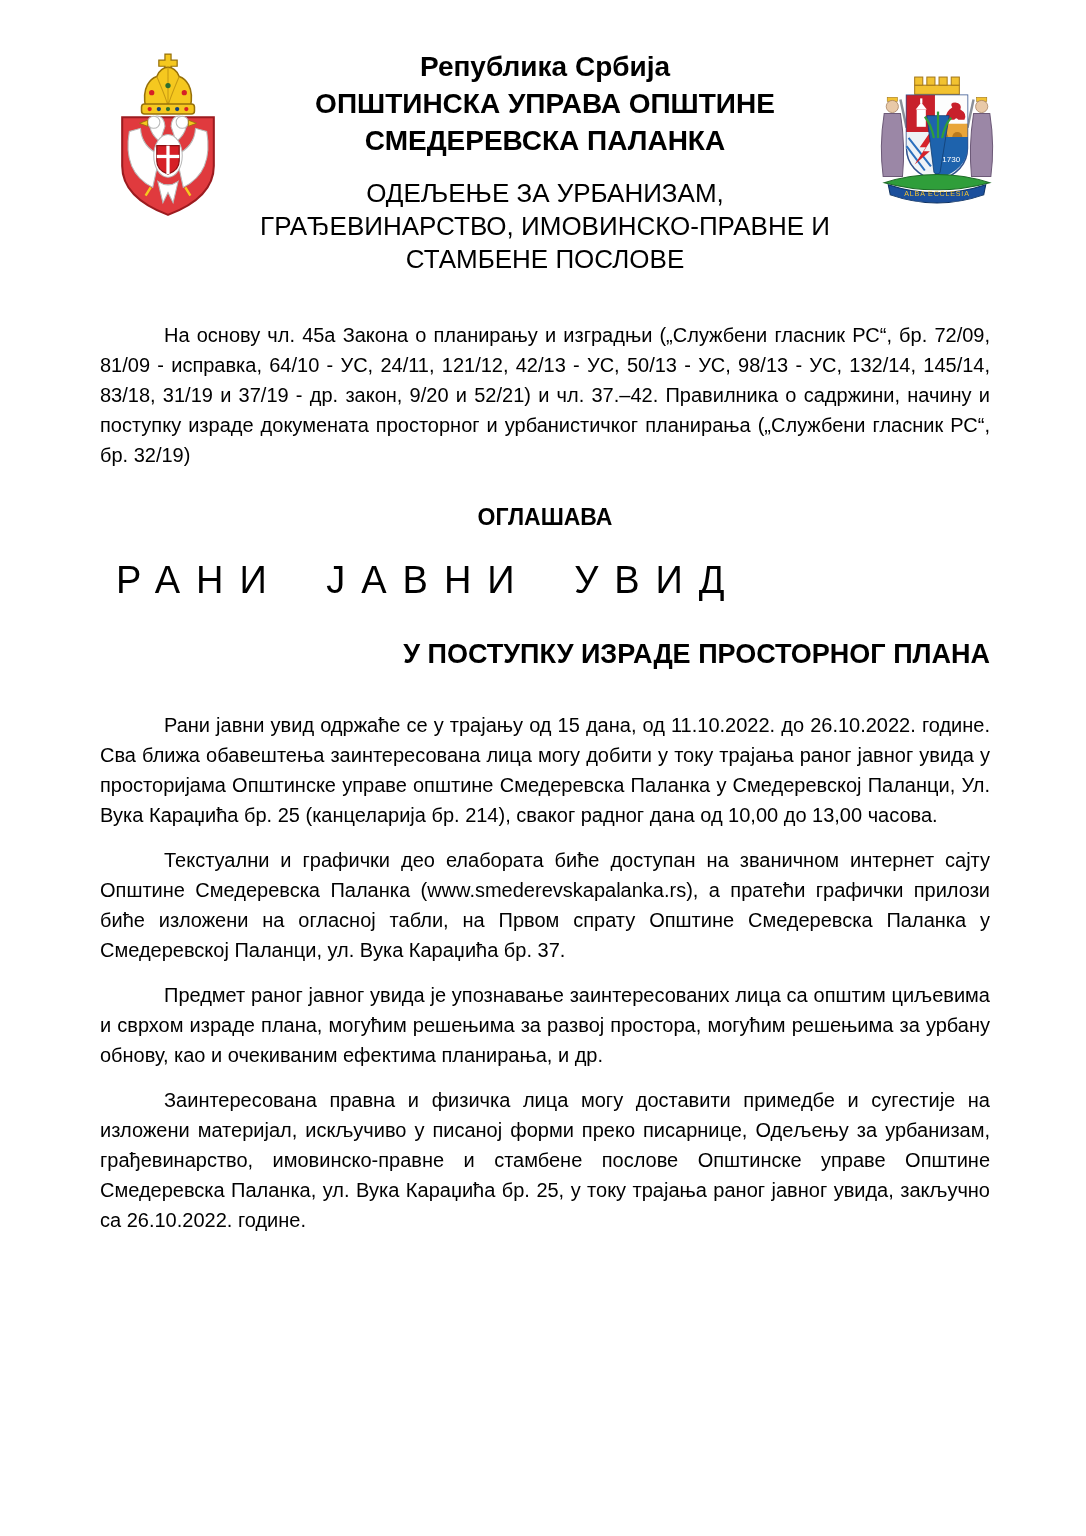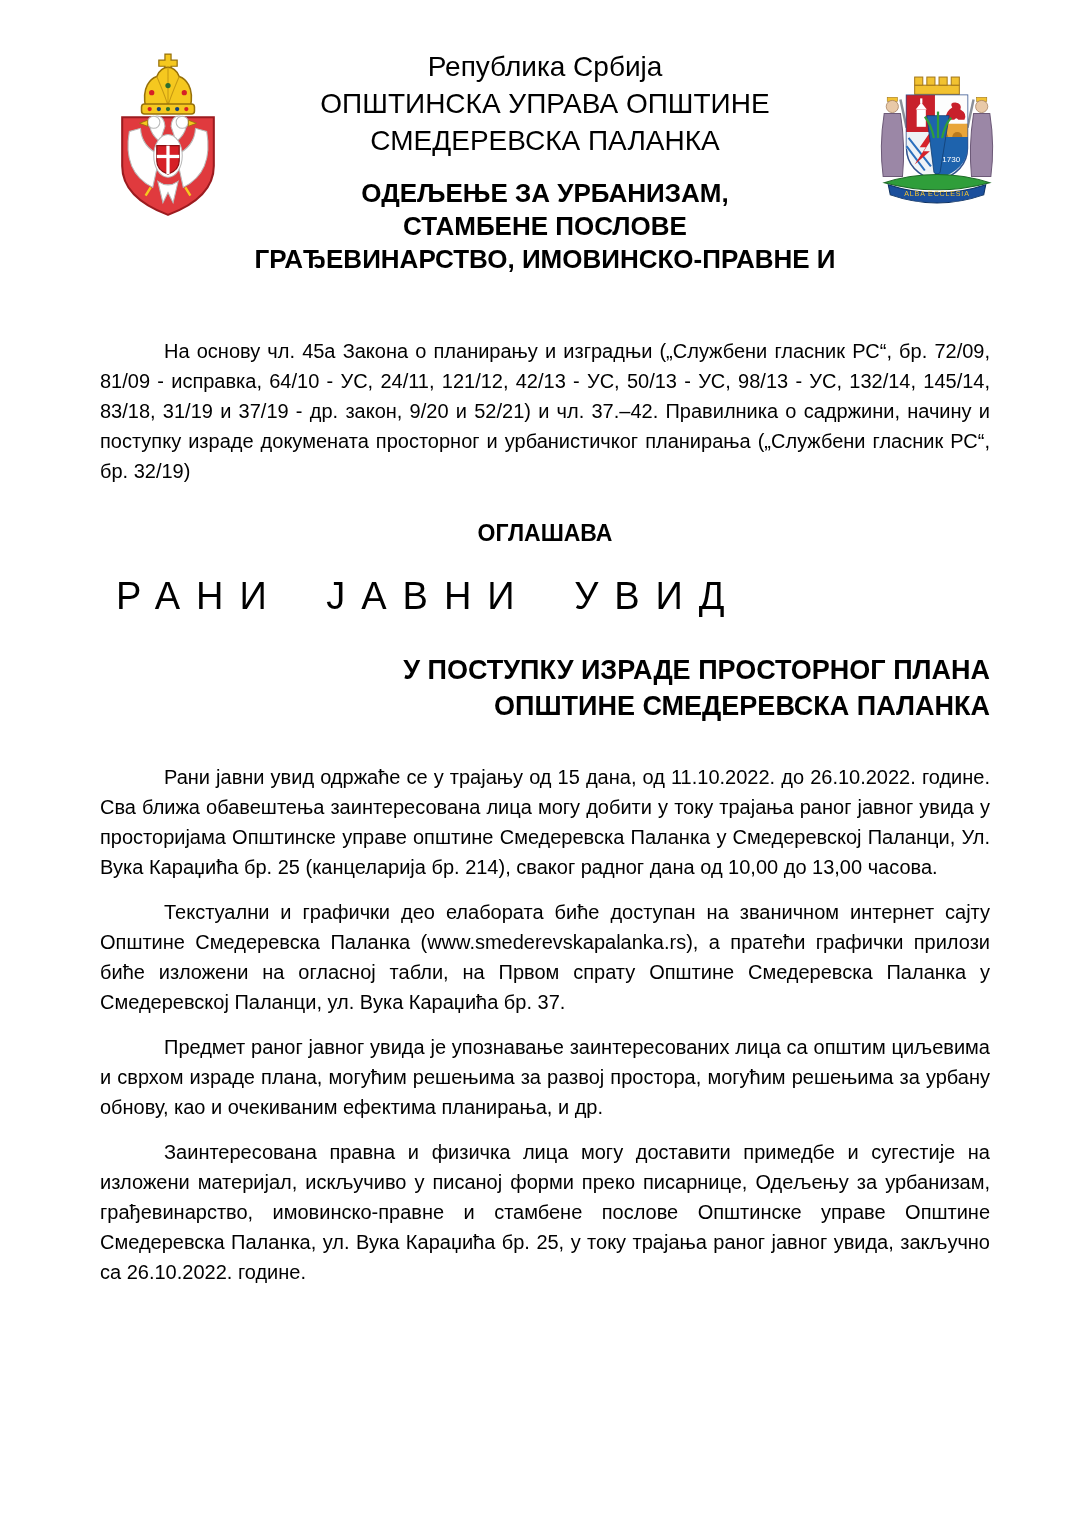--- a/index.html
+++ b/index.html
@@ -20,34 +20,34 @@
     height: 1536px;
     box-sizing: border-box;
     padding: 48px 96px 30px 100px;
     background: #ffffff;
   }
   .emblem { position: absolute; }
   .emblem-left  { left: 112px; top: 52px; width: 112px; height: 168px; }
   .emblem-right { left: 872px; top: 72px; width: 130px; height: 134px; }
 
   header { text-align: center; }
-  .hdr1 { font-size: 28px; font-weight: normal; line-height: 37px; }
-  .hdr2 { font-size: 26px; font-weight: bold; line-height: 33px; margin-top: 18px; }
+  .hdr1 { font-size: 28px; font-weight: bold; line-height: 37px; }
+  .hdr2 { font-size: 26px; font-weight: normal; line-height: 33px; margin-top: 18px; }
 
   main { width: 890px; }
 
   .para {
     font-size: 20px;
     line-height: 30px;
     text-align: justify;
     text-indent: 64px;
     margin: 0 0 15px 0;
     font-stretch: condensed;
   }
-  .para-intro { margin-top: 60px; margin-bottom: 0; }
+  .para-intro { margin-top: 44px; margin-bottom: 0; }
 
   .announce {
     margin-top: 34px;
     font-size: 23px;
     font-weight: bold;
     text-align: center;
   }
   .main-title {
     margin-top: 28px;
     font-size: 38px;
@@ -162,35 +162,34 @@
   </svg>
 
   <header>
     <div class="hdr1">
       <div>Република Србија</div>
       <div>ОПШТИНСКА УПРАВА ОПШТИНЕ</div>
       <div>СМЕДЕРЕВСКА ПАЛАНКА</div>
     </div>
     <div class="hdr2">
       <div>ОДЕЉЕЊЕ ЗА УРБАНИЗАМ,</div>
+      <div>ГРАЂЕВИНАРСТВО, ИМОВИНСКО-ПРАВНЕ И</div>
       <div>СТАМБЕНЕ ПОСЛОВЕ</div>
-      <div>ГРАЂЕВИНАРСТВО, ИМОВИНСКО-ПРАВНЕ И</div>
     </div>
   </header>
 
   <main>
     <p class="para para-intro">На основу чл. 45а Закона о планирању и изградњи („Службени гласник РС“, бр. 72/09, 81/09 - исправка, 64/10 - УС, 24/11, 121/12, 42/13 - УС, 50/13 - УС, 98/13 - УС, 132/14, 145/14, 83/18, 31/19 и 37/19 - др. закон, 9/20 и 52/21) и чл. 37.–42. Правилника о садржини, начину и поступку израде докумената просторног и урбанистичког планирања („Службени гласник РС“, бр. 32/19)</p>
 
     <div class="announce">ОГЛАШАВА</div>
 
     <div class="main-title">РАНИ ЈАВНИ УВИД</div>
 
     <div class="subtitle">
       <div>У ПОСТУПКУ ИЗРАДЕ ПРОСТОРНОГ ПЛАНА</div>
-      <div>ОПШТИНЕ СМЕДЕРЕВСКА ПАЛАНКА</div>
     </div>
 
     <p class="para">Рани јавни увид одржаће се у трајању од 15 дана, од 11.10.2022. до 26.10.2022. године. Сва ближа обавештења заинтересована лица могу добити у току трајања раног јавног увида у просторијама Општинске управе општине Смедеревска Паланка у Смедеревској Паланци, Ул. Вука Караџића бр. 25 (канцеларија бр. 214), сваког радног дана од 10,00 до 13,00 часова.</p>
     <p class="para">Текстуални и графички део елабората биће доступан на званичном интернет сајту Општине Смедеревска Паланка (www.smederevskapalanka.rs), а пратећи графички прилози биће изложени на огласној табли, на Првом спрату Општине Смедеревска Паланка у Смедеревској Паланци, ул. Вука Караџића бр. 37.</p>
     <p class="para">Предмет раног јавног увида је упознавање заинтересованих лица са општим циљевима и сврхом израде плана, могућим решењима за развој простора, могућим решењима за урбану обнову, као и очекиваним ефектима планирања, и др.</p>
     <p class="para">Заинтересована правна и физичка лица могу доставити примедбе и сугестије на изложени материјал, искључиво у писаној форми преко писарнице, Одељењу за урбанизам, грађевинарство, имовинско-правне и стамбене послове Општинске управе Општине Смедеревска Паланка, ул. Вука Караџића бр. 25, у току трајања раног јавног увида, закључно са 26.10.2022. године.</p>
   </main>
 
 </div>
 

